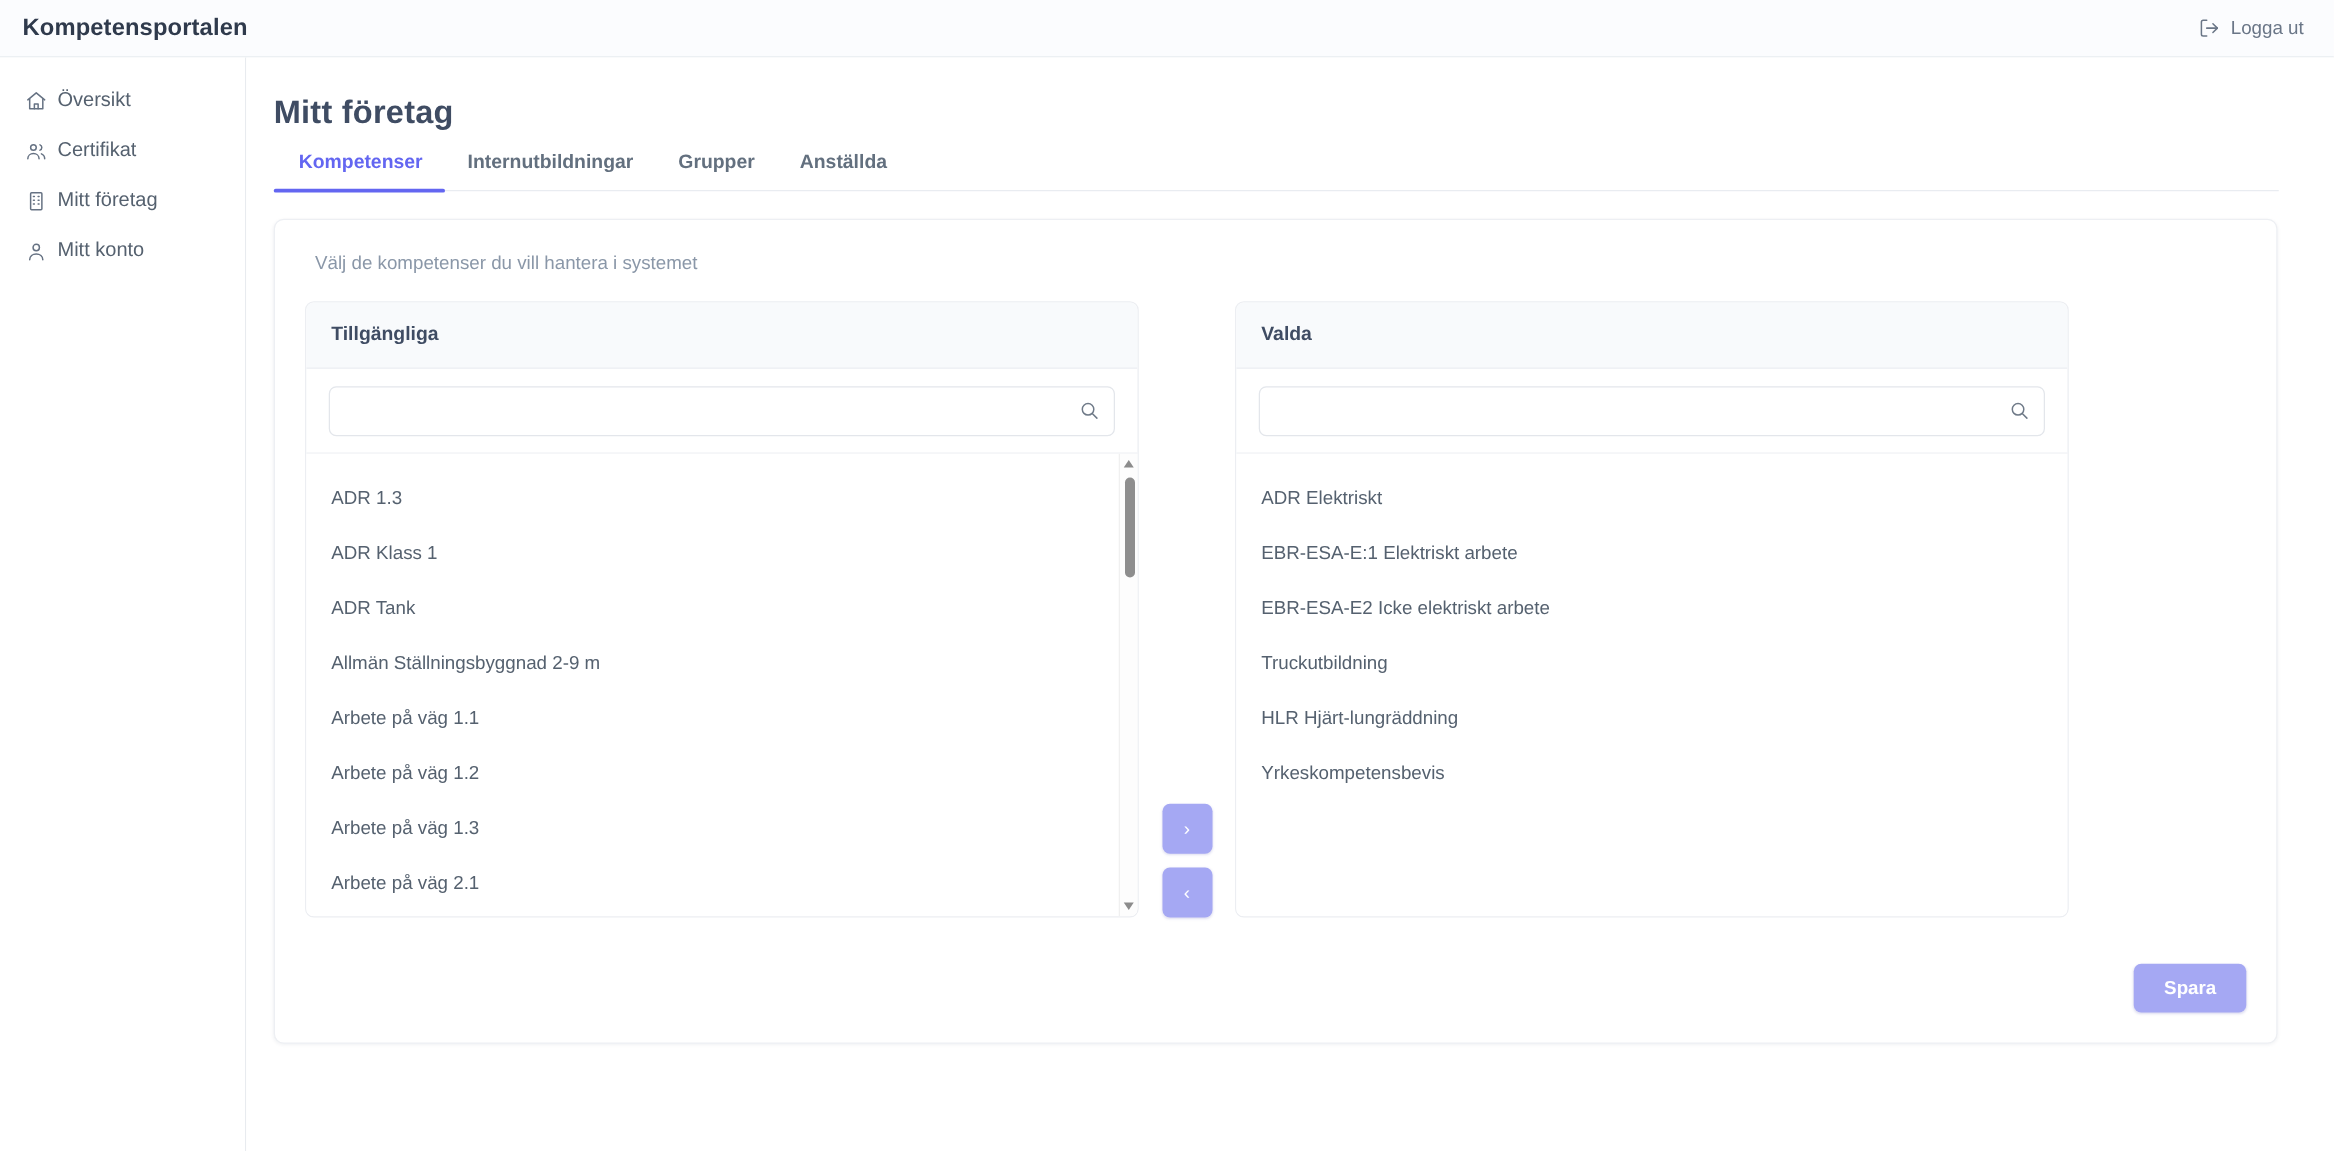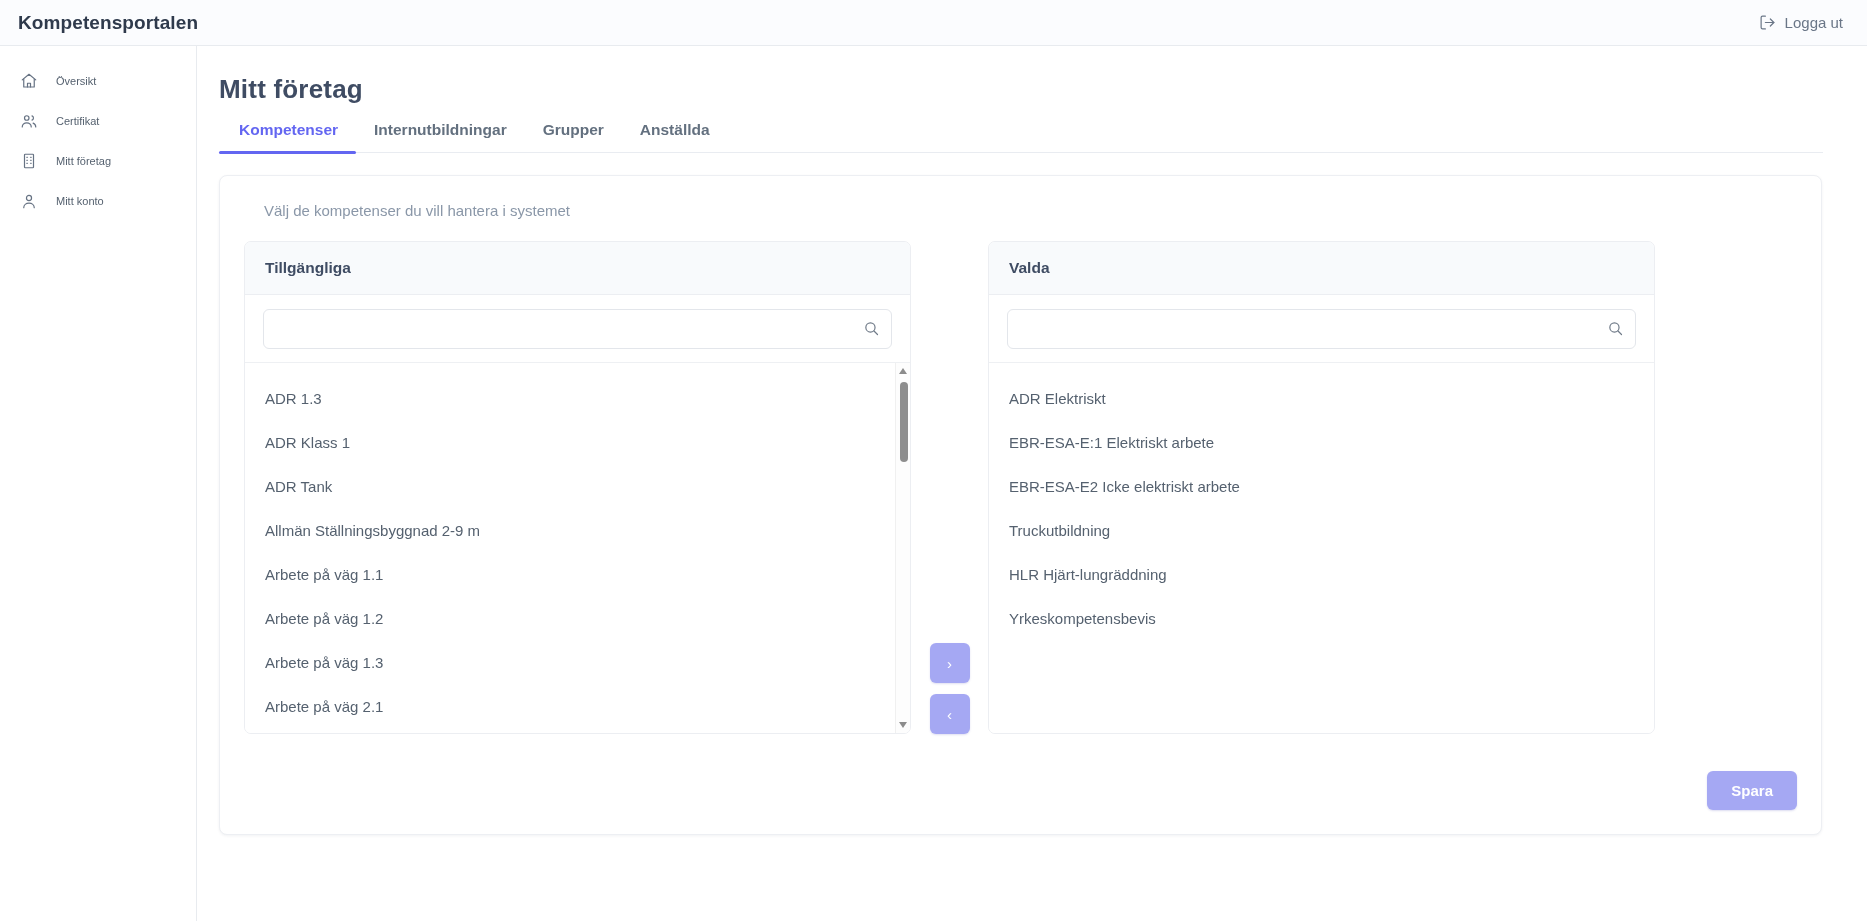--- a/index.html
+++ b/index.html
@@ -38,23 +38,23 @@
 
   
   .sidebar {
     position: absolute; left: 0; top: 46px;
     width: 197px; height: 875px;
     background: #ffffff;
     border-right: 1px solid #e8ebef;
     padding-top: 15px;
   }
   .nav-item {
-    display: flex; align-items: center; gap: 18px;
+    display: flex; align-items: center; gap: 8px;
     height: 40px; padding: 0 0 0 20px;
-    font-size: 11px; color: #55616f;
+    font-size: 16px; color: #55616f;
     cursor: pointer;
   }
   .nav-item .ico { width: 18px; height: 18px; display: block; flex: 0 0 18px; }
 
   
   .main {
     position: absolute; left: 197px; top: 46px;
     width: 1670px; height: 875px;
     background: #ffffff;
     padding: 22px 44px 0 18px;
@@ -93,21 +93,21 @@
     width: 1603px; height: 660px;
     background: #ffffff;
     border: 1px solid #edeff3;
     border-radius: 8px;
     box-shadow: 0 1px 3px rgba(20,30,60,.06);
     padding: 22px 24px 0 24px;
     position: relative;
   }
   .hint {
     font-size: 15px; color: #8a97a8;
-    margin: 4px 0 0 20px;
+    margin: 4px 0 0 8px;
   }
 
   
   .dual {
     display: flex; align-items: flex-end;
     margin-top: 22px; gap: 0;
   }
   .panel {
     width: 667px;
     border: 1px solid #eceef2;

